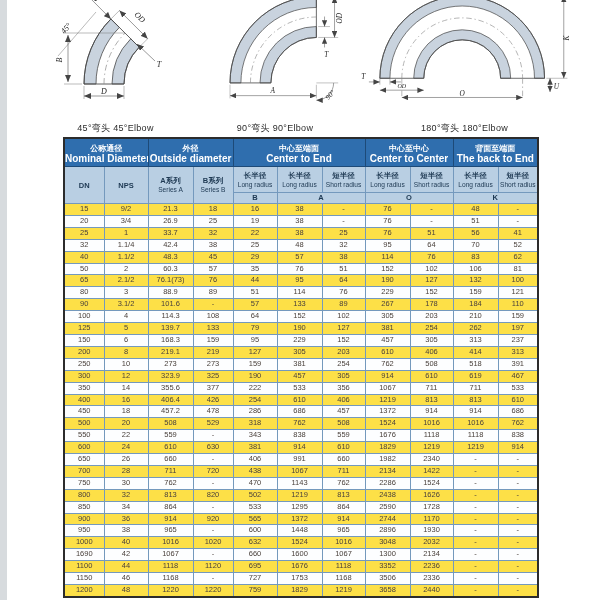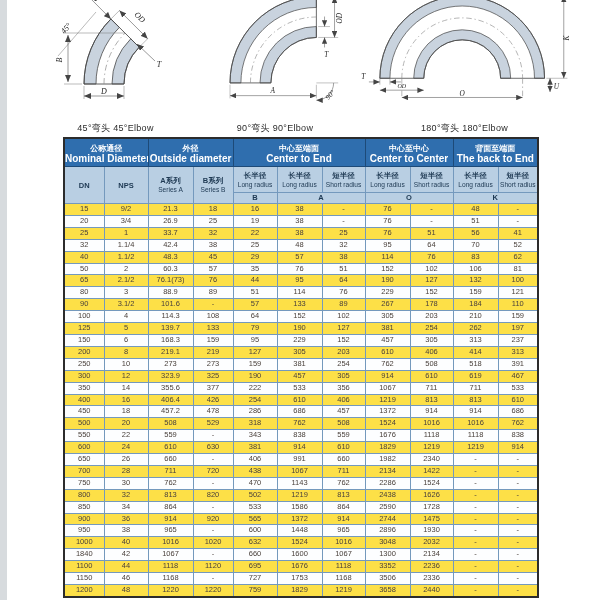--- a/index.html
+++ b/index.html
@@ -563,37 +563,37 @@
           <td>1626</td>
           <td>-</td>
           <td>-</td>
         </tr>
         <tr class="odd">
           <td>850</td>
           <td>34</td>
           <td>864</td>
           <td>-</td>
           <td>533</td>
-          <td>1586</td>
+          <td>1295</td>
           <td>864</td>
           <td>2590</td>
           <td>1728</td>
           <td>-</td>
           <td>-</td>
         </tr>
         <tr class="even">
           <td>900</td>
           <td>36</td>
           <td>914</td>
           <td>920</td>
           <td>565</td>
           <td>1372</td>
           <td>914</td>
           <td>2744</td>
-          <td>1475</td>
+          <td>1170</td>
           <td>-</td>
           <td>-</td>
         </tr>
         <tr class="odd">
           <td>950</td>
           <td>38</td>
           <td>965</td>
           <td>-</td>
           <td>600</td>
           <td>1448</td>
@@ -610,21 +610,21 @@
           <td>1020</td>
           <td>632</td>
           <td>1524</td>
           <td>1016</td>
           <td>3048</td>
           <td>2032</td>
           <td>-</td>
           <td>-</td>
         </tr>
         <tr class="odd">
-          <td>1840</td>
+          <td>1690</td>
           <td>42</td>
           <td>1067</td>
           <td>-</td>
           <td>660</td>
           <td>1600</td>
           <td>1067</td>
           <td>1300</td>
           <td>2134</td>
           <td>-</td>
           <td>-</td>

